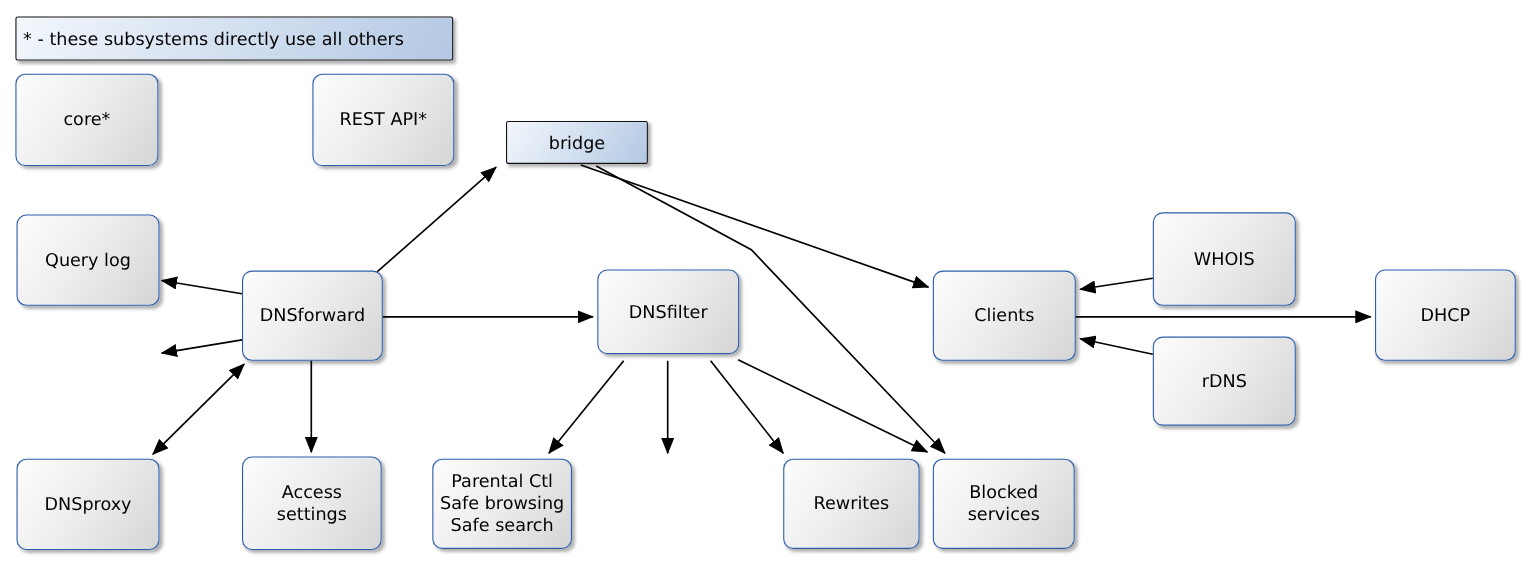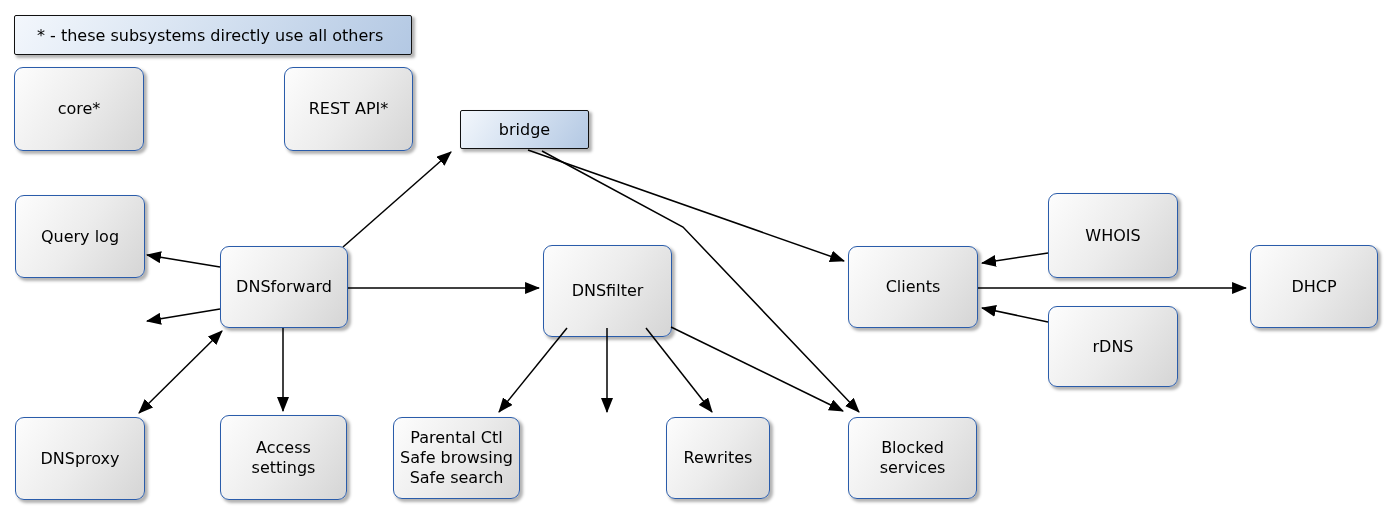--- a/index.html
+++ b/index.html
@@ -33,21 +33,21 @@
     position: absolute;
     box-sizing: border-box;
     border: 1.8px solid #111111;
     border-radius: 2px;
     background: linear-gradient(125deg, #f3f7fc 0%, #d3e0f0 50%, #b3c8e3 100%);
     box-shadow: 2.5px 2.5px 3px rgba(0,0,0,0.30);
     display: flex;
     align-items: center;
   }
   .bluebox.center { justify-content: center; margin-left: 42px; }
-  .legend-label { font-size: 16px; padding-left: 6px; white-space: nowrap; margin-left: 16px; }
+  .legend-label { font-size: 16px; padding-left: 6px; white-space: nowrap; }
   .edges {
     position: absolute;
     left: 0; top: 0;
     width: 1393px; height: 514px;
     pointer-events: none;
   }
   .edges line, .edges polyline {
     stroke: #000000;
     stroke-width: 1.5;
     fill: none;
@@ -81,29 +81,29 @@
   </div>
 
   <div class="node" style="left:220px; top:246px; width:128px; height:82px;">
     <span class="node-label">DNSforward</span>
   </div>
   <div class="node" style="left:220px; top:415px; width:127px; height:85px;">
     <span class="node-label">Access
 settings</span>
   </div>
 
-  <div class="node" style="left:543px; top:245px; width:129px; height:92px;align-items:center;">
+  <div class="node" style="left:543px; top:245px; width:129px; height:77px;align-items:center;">
     <span class="node-label">DNSfilter</span>
   </div>
   <div class="node" style="left:393px; top:417px; width:127px; height:82px;">
     <span class="node-label">Parental Ctl
 Safe browsing
 Safe search</span>
   </div>
-  <div class="node" style="left:666px; top:417px; width:104px; height:82px;">
+  <div class="node" style="left:712px; top:417px; width:124px; height:82px;">
     <span class="node-label">Rewrites</span>
   </div>
   <div class="node" style="left:848px; top:417px; width:129px; height:82px;">
     <span class="node-label">Blocked
 services</span>
   </div>
 
   <div class="node" style="left:848px; top:246px; width:130px; height:82px;">
     <span class="node-label">Clients</span>
   </div>

